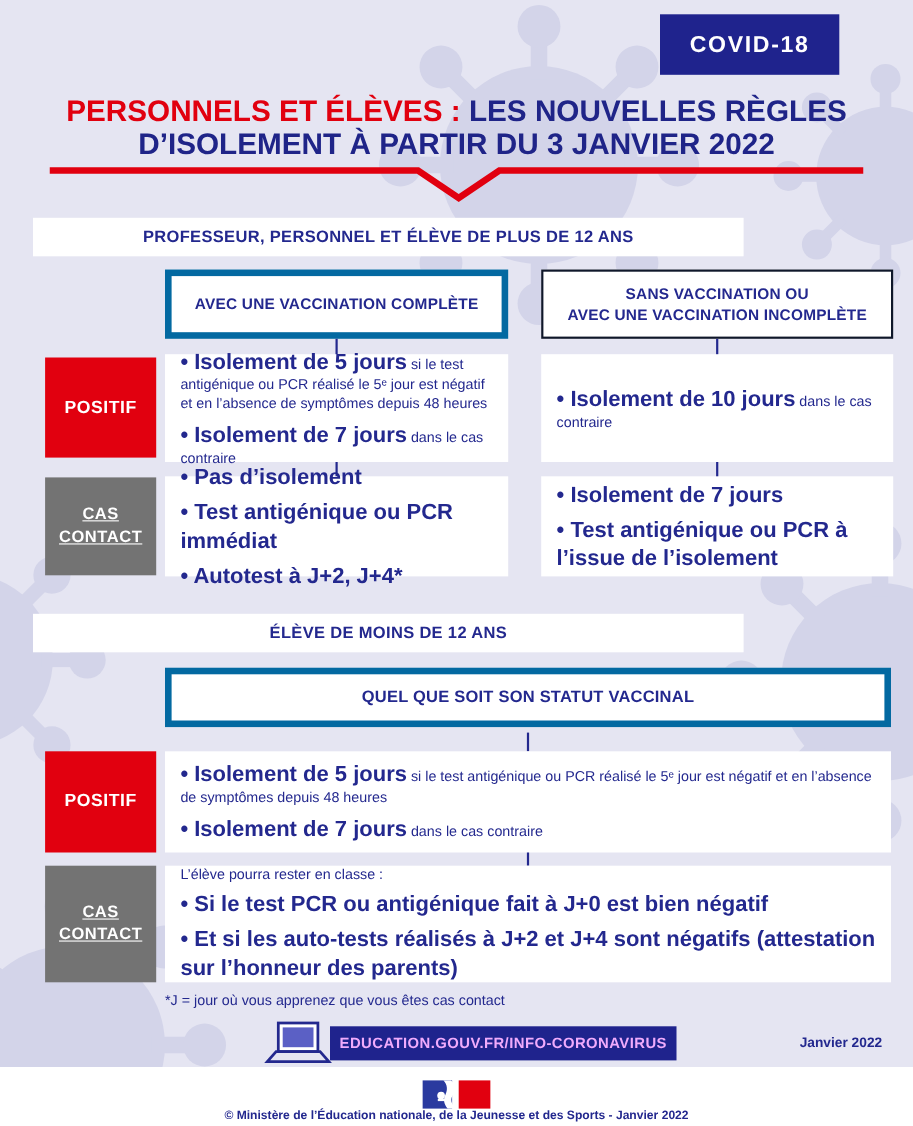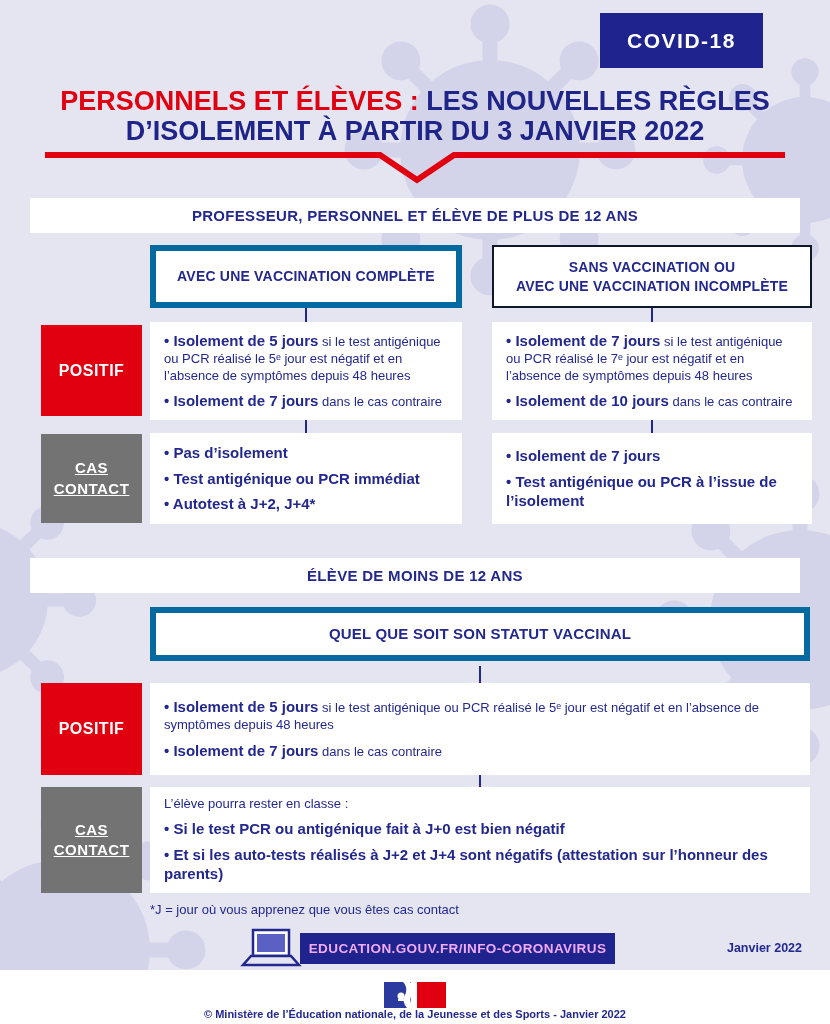--- a/index.html
+++ b/index.html
@@ -18,21 +18,21 @@
   }
   .title {
     position:absolute; left:0; top:86px; width:830px; text-align:center;
     font-size:27px; font-weight:bold; line-height:30px; color:#1f2488; z-index:1;
   }
   .title .red { color:#e1000f; }
 
   .divider { position:absolute; left:45px; top:150px; z-index:1; }
 
   .banner {
-    position:absolute; left:30px; width:770px; height:35px; background:#fff;
+    position:absolute; left:30px; width:646px; height:35px; background:#fff;
     display:flex; align-items:center; justify-content:center;
     font-weight:bold; font-size:15px; letter-spacing:.3px; z-index:1; text-align:center;
   }
   .hbox {
     position:absolute; background:#fff; z-index:1; box-sizing:border-box;
     display:flex; flex-direction:column; align-items:center; justify-content:center;
     font-weight:bold; font-size:14px; text-align:center; line-height:1.35; letter-spacing:.2px;
   }
   .hbox.green  { border:6px solid #0369a1; }
   .hbox.yellow { border:2px solid #0f172a; }
@@ -46,21 +46,21 @@
   }
   .rowlabel.red    { background:#e1000f; }
   .rowlabel.orange { background:#737373;text-decoration:underline; }
 
   .content {
     position:absolute; background:#fff; z-index:1; box-sizing:border-box;
     padding:10px 14px; font-size:13px; line-height:1.3;
     display:flex; flex-direction:column; justify-content:center; gap:7px;
   }
   .content p { margin:0; }
-  .b { font-weight:bold; font-size:15px; }
+  .b { font-weight:bold; font-size:20px; }
 
   .footnote { position:absolute; left:150px; top:902px; font-size:13px; z-index:1; }
 
   .laptop { position:absolute; left:240px; top:928px; z-index:1; }
   .gov {
     position:absolute; left:300px; top:933px; width:315px; height:31px;
     background:#1f238d; color:#f0abfc; display:flex; align-items:center; justify-content:center;
     font-weight:bold; font-size:13.5px; letter-spacing:.4px; z-index:1; cursor:pointer;
   }
   .date { position:absolute; right:28px; top:941px; font-size:12.5px; font-weight:600; z-index:1; }
@@ -154,21 +154,20 @@
   <div class="conn" style="left:651px;top:308px;height:17px"></div>
 
   <div class="rowlabel red" style="left:41px;top:325px;width:101px;height:91px">
     <span>POSITIF</span>
   </div>
   <div class="content" style="left:150px;top:322px;width:312px;height:98px">
     <p><span class="b">• Isolement de 5 jours</span><span> si le test antigénique ou PCR réalisé le 5ᵉ jour est négatif et en l’absence de symptômes depuis 48 heures</span></p>
     <p><span class="b">• Isolement de 7 jours</span><span> dans le cas contraire</span></p>
   </div>
   <div class="content" style="left:492px;top:322px;width:320px;height:98px">
-    <p><span class="b">• Isolement de 7 jours</span><span> si le test antigénique ou PCR réalisé le 7ᵉ jour est négatif et en l’absence de symptômes depuis 48 heures</span></p>
     <p><span class="b">• Isolement de 10 jours</span><span> dans le cas contraire</span></p>
   </div>
 
   <div class="conn" style="left:305px;top:420px;height:14px"></div>
   <div class="conn" style="left:651px;top:420px;height:14px"></div>
 
   <div class="rowlabel orange" style="left:41px;top:434px;width:101px;height:89px;font-size:15px">
     <span>CAS</span>
     <span>CONTACT</span>
   </div>

